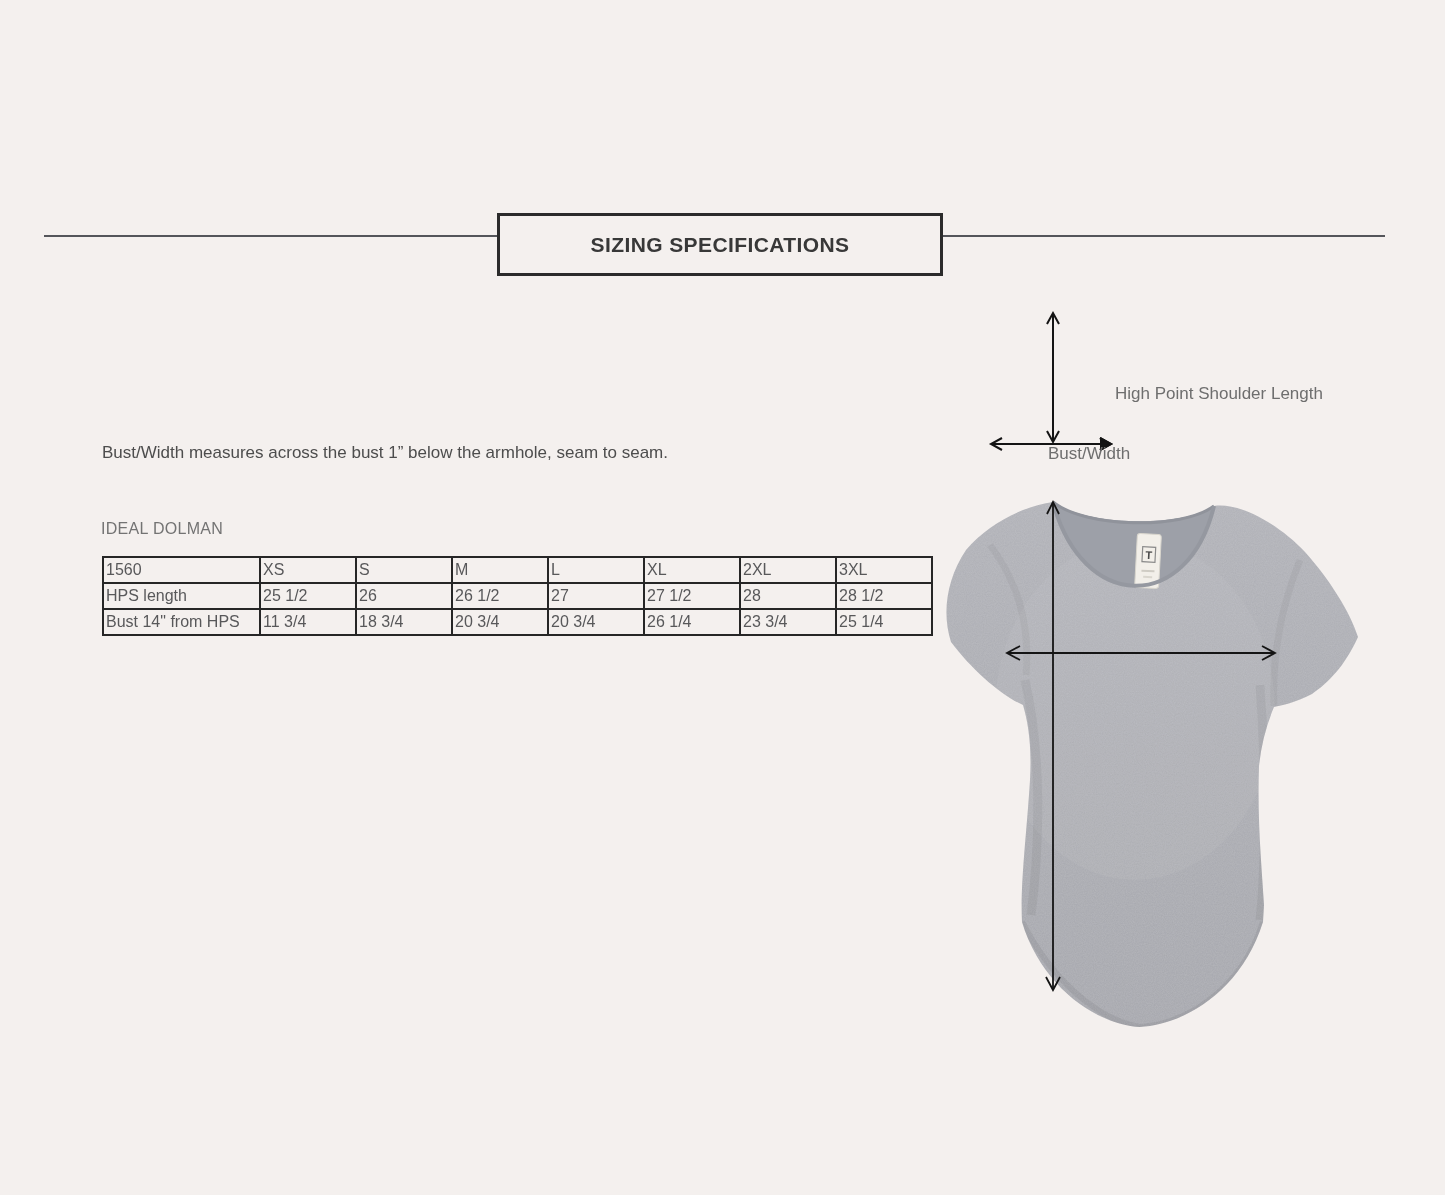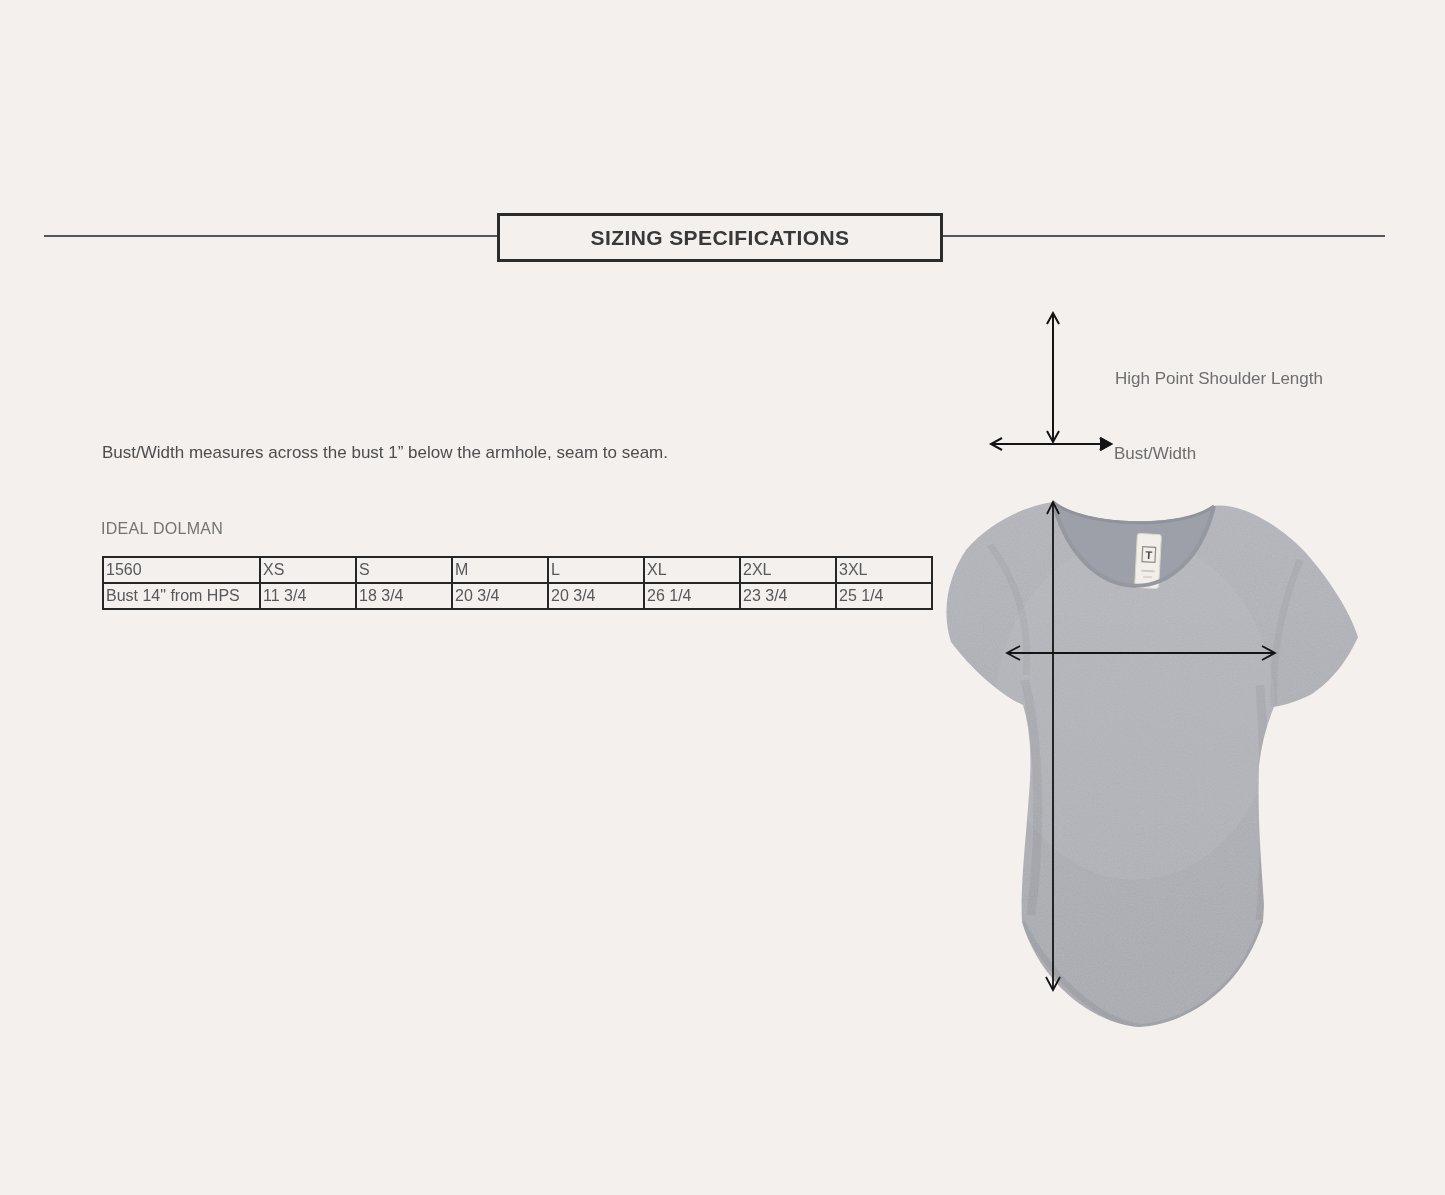--- a/index.html
+++ b/index.html
@@ -2,21 +2,21 @@
 <html><head>
 <meta charset="utf-8">
 <style>
   html,body{margin:0;padding:0;}
   body{background:#f4f0ee;font-family:"Liberation Sans",sans-serif;}
   .page{position:relative;width:1445px;height:1195px;background:#f4f0ee;overflow:hidden;}
 
   
   .rule{position:absolute;left:44px;top:235px;width:1341px;height:2px;background:#54555a;}
   .title-box{
-    position:absolute;left:497px;top:213px;width:446px;height:49px;
+    position:absolute;left:497px;top:213px;width:446px;height:63px;
     border:3px solid #2b2b2b;background:#f4f0ee;box-sizing:border-box;
     display:flex;align-items:center;justify-content:center;z-index:2;
   }
   .title-box span{
     font-size:21px;font-weight:bold;color:#383838;letter-spacing:0.4px;white-space:nowrap;
   }
 
   
   .para{position:absolute;left:102px;font-size:17px;color:#4d4d4d;white-space:nowrap;}
   .para-hps{top:367px;}
@@ -32,22 +32,22 @@
   .size-table th,.size-table td{
     border:2px solid #262626;height:24px;padding:0 2px;
     font-size:16px;font-weight:normal;color:#58585a;text-align:left;vertical-align:middle;
     white-space:nowrap;overflow:hidden;
   }
   .size-table .col-label{width:151px;}
   .size-table .col-size{width:90px;margin-top:40px;}
 
   
   .legend-label{position:absolute;font-size:17px;color:#6e6e6e;white-space:nowrap;}
-  .legend-label-hps{left:1115px;top:369px;}
-  .legend-label-bust{left:1114px;top:444px;}
+  .legend-label-hps{left:1115px;top:384px;}
+  .legend-label-bust{left:1048px;top:444px;}
 
   .abs-svg{position:absolute;}
 </style>
 </head>
 <body>
 
 <div class="page">
 
   <div class="rule"></div>
   <div class="title-box">
@@ -78,20 +78,30 @@
     <tbody>
         <tr>
       <th class="col-label">1560</th>
       <th class="col-size">XS</th>
       <th class="col-size">S</th>
       <th class="col-size">M</th>
       <th class="col-size">L</th>
       <th class="col-size">XL</th>
       <th class="col-size">2XL</th>
       <th class="col-size">3XL</th>
+    </tr>
+    <tr>
+      <td>HPS length</td>
+      <td>25 1/2</td>
+      <td>26</td>
+      <td>26 1/2</td>
+      <td>27</td>
+      <td>27 1/2</td>
+      <td>28</td>
+      <td>28 1/2</td>
     </tr>
     <tr>
       <td>Bust 14" from HPS</td>
       <td>11 3/4</td>
       <td>18 3/4</td>
       <td>20 3/4</td>
       <td>20 3/4</td>
       <td>26 1/4</td>
       <td>23 3/4</td>
       <td>25 1/4</td>

